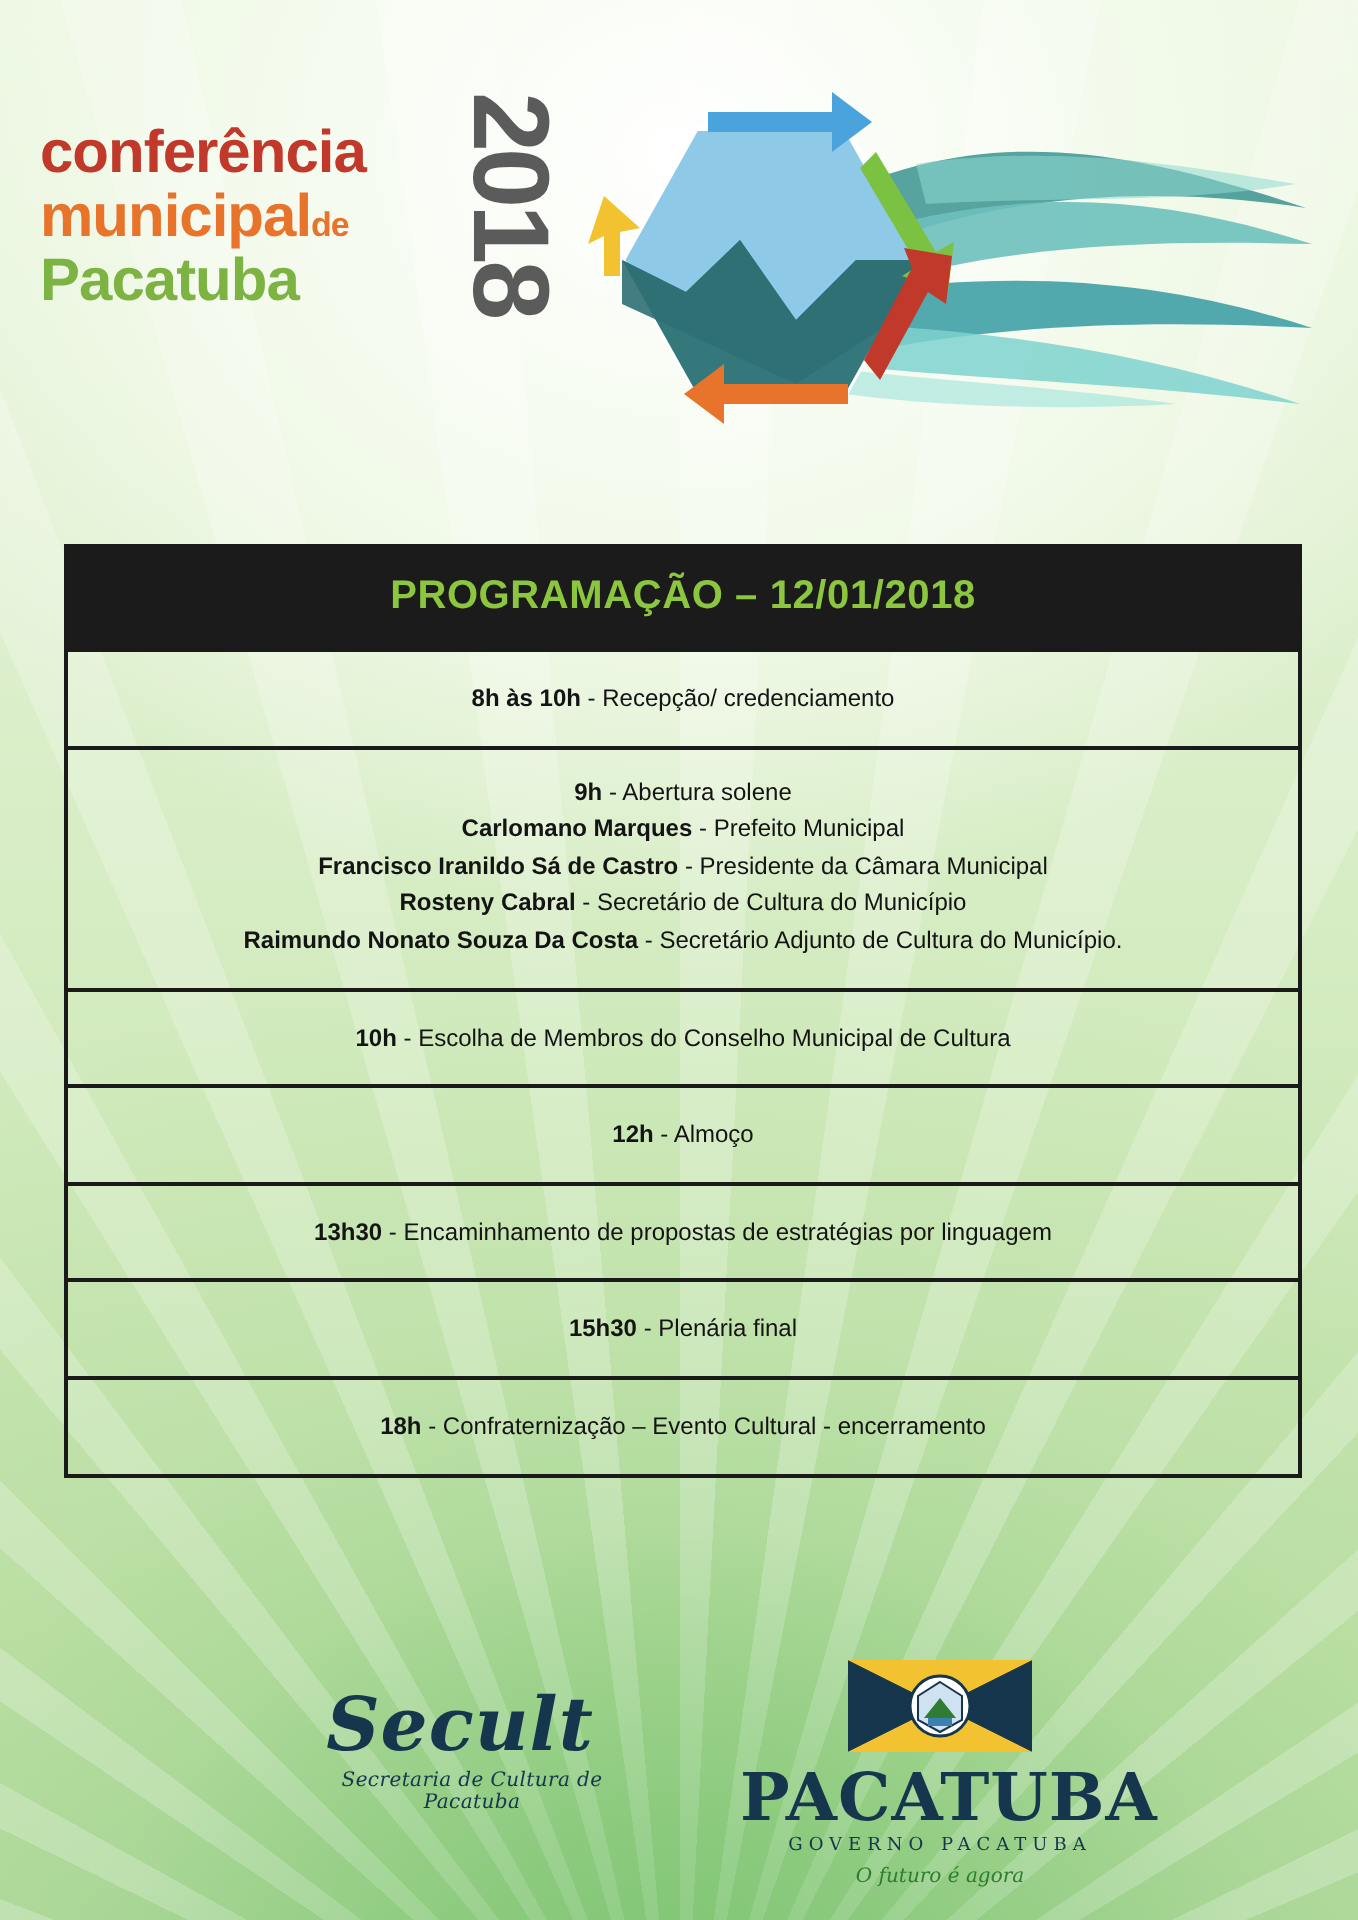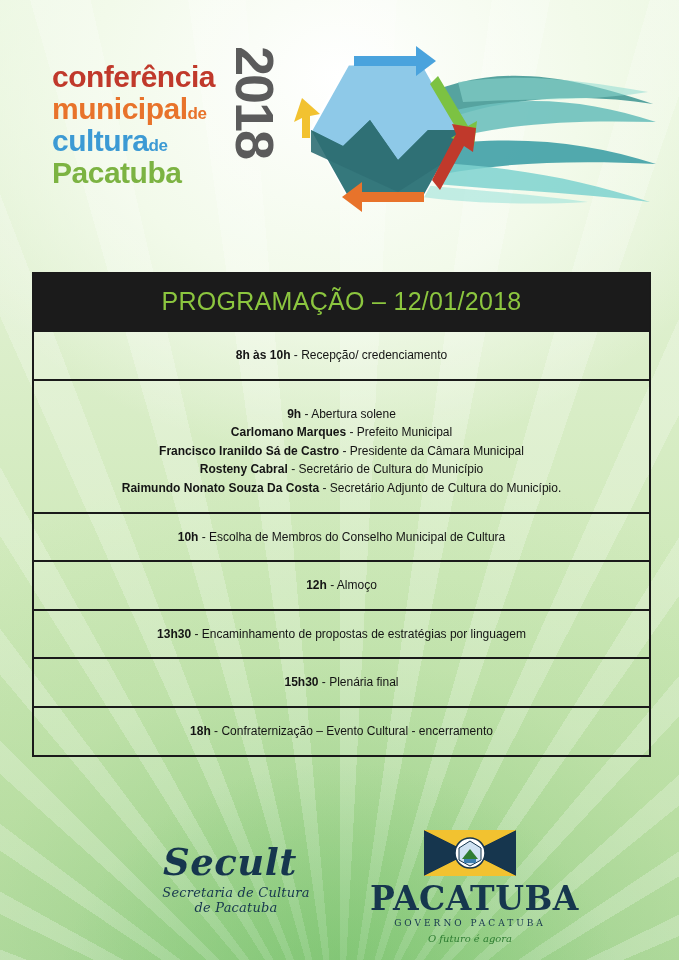--- a/index.html
+++ b/index.html
@@ -49,21 +49,21 @@
   
   .header {
     position: absolute;
     top: 42px;
     left: 0;
     right: 0;
     height: 180px;
   }
   .logo-text {
     position: absolute;
-    left: 52px;
+    left: 20px;
     top: 20px;
     width: 230px;
     line-height: 1;
     text-align: left;
   }
   .logo-line {
     font-weight: bold;
     font-size: 30px;
     letter-spacing: -0.5px;
     margin-bottom: 2px;
@@ -103,36 +103,36 @@
     left: 32px;
     top: 272px;
     width: 615px;
     border: 2px solid #1a1a1a;
     background: transparent;
   }
   .program-title {
     background: #1b1b1b;
     color: #8cc63f;
     text-align: center;
-    font-size: 25px;
-    font-weight: normal;
+    font-size: 20px;
+    font-weight: bold;
     padding: 13px 0 14px;
     letter-spacing: .3px;
   }
   .row {
     border-top: 2px solid #1a1a1a;
     padding: 14px 14px;
     text-align: center;
     font-size: 12px;
     color: #141414;
     line-height: 1.55;
   }
   .row:first-child { border-top: none; }
   .row .b { font-weight: bold; }
-  .row.block { padding: 24px 10px 14px; }
+  .row.block { padding: 12px 10px 14px; }
   .row.block .line { display: block; }
 
   
   .footer {
     position: absolute;
     left: 0; right: 16px;
     bottom: 14px;
     height: 120px;
   }
   .secult {
@@ -148,21 +148,21 @@
     font-style: italic;
     font-weight: bold;
     font-size: 37px;
     letter-spacing: .5px;
     line-height: 1;
     color: #16364e;
   }
   .secult .sub {
     font-family: "DejaVu Serif", serif;
     font-style: italic;
-    font-size: 13px;
+    font-size: 10px;
     margin-top: 4px;
     color: #16364e;
     letter-spacing: .2px;
     margin-left: 12px;
   }
   .pacatuba {
     position: absolute;
     left: 370px;
     top: 2px;
     width: 200px;
@@ -204,23 +204,20 @@
 <div class="poster">
   <div class="rays"></div>
   <div class="glow-bottom"></div>
 
   <div class="header">
 
     <div class="logo-text">
       <div class="logo-line l1">conferência</div>
       <div class="logo-line l2">
         <span>municipal</span><span class="sm">de</span>
-      </div>
-      <div class="logo-line l3">
-        <span>cultura</span><span class="sm">de</span>
       </div>
       <div class="logo-line l4">Pacatuba</div>
     </div>
 
     <div class="year">2018</div>
 
     <div class="emblem">
       <svg width="400" height="175" viewBox="0 0 400 175" xmlns="http://www.w3.org/2000/svg">
 
         <path d="M150 60 C 230 20, 300 30, 395 62 C 330 52, 250 52, 175 82 Z" fill="#4d9e9a" opacity="0.95"></path>

